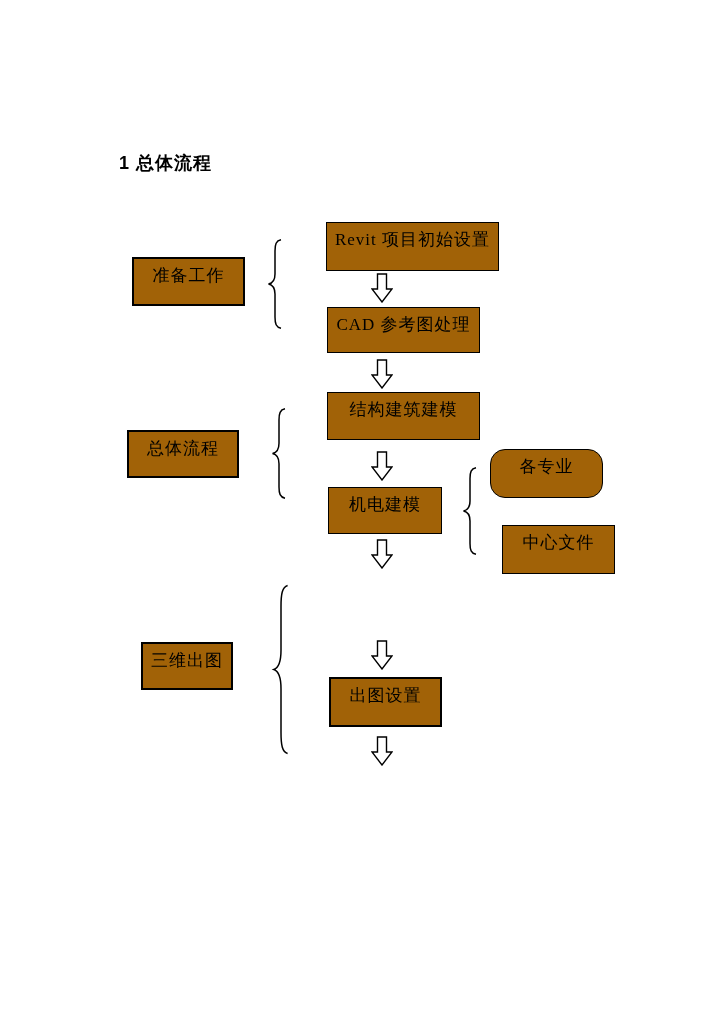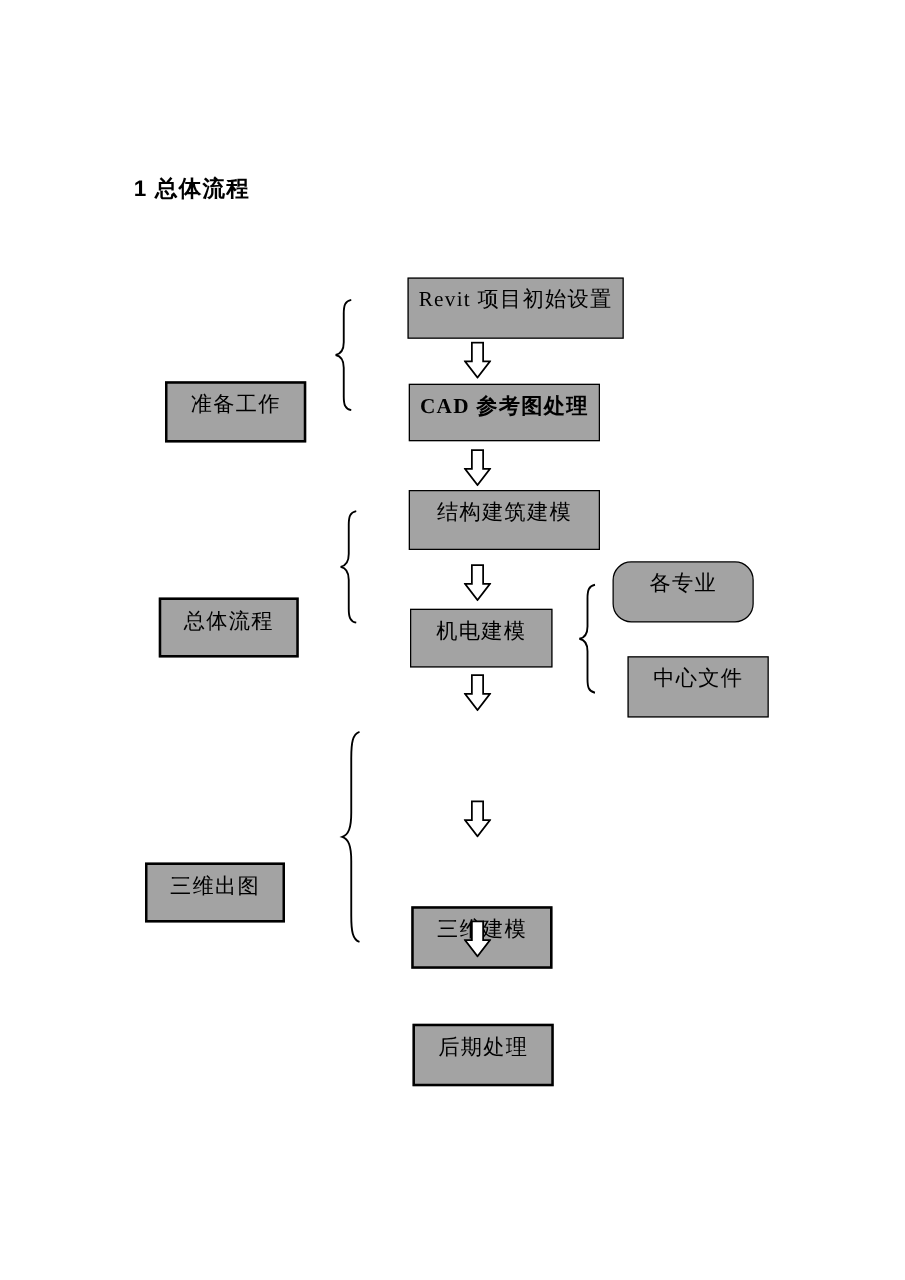--- a/index.html
+++ b/index.html
@@ -13,55 +13,55 @@
     height: 1024px;
     background: #ffffff;
     overflow: hidden;
     font-family: "Liberation Serif", "DejaVu Serif", serif;
     color: #000000;
   }
   .heading {
     position: absolute;
     left: 107px;
     top: 139px;
-    margin: 0;
+    margin: 12px;
     font-family: "Liberation Sans", "DejaVu Sans", sans-serif;
     font-size: 18px;
     font-weight: bold;
     letter-spacing: 1px;
     color: #000000;
     white-space: nowrap;
   }
   .fbox {
     position: absolute;
     box-sizing: border-box;
     border: 1px solid #000000;
-    background: #a3a3a3;
+    background: #a16207;
     text-align: center;
     padding-top: 7px;
     font-size: 17px;
     letter-spacing: 1px;
     line-height: 1.2;
     white-space: nowrap;
   }
-  .thick { border-width: 2px; margin-top: 48px; }
+  .thick { border-width: 2px; }
 
   
   .b-revit  { left: 326px; top: 222px; width: 173px; height: 49px; }
-  .b-cad    { left: 327px; top: 307px; width: 153px; height: 46px; font-weight: bold; }
+  .b-cad    { left: 327px; top: 307px; width: 153px; height: 46px; }
   .b-struct { left: 327px; top: 392px; width: 153px; height: 48px; }
   .b-mep    { left: 328px; top: 487px; width: 114px; height: 47px; }
   .b-view   { left: 329px; top: 581px; width: 112px; height: 51px; }
   .b-sheet  { left: 329px; top: 677px; width: 113px; height: 50px; }
   .b-post   { left: 330px; top: 771px; width: 113px; height: 50px; }
 
   
   .b-prep    { left: 132px; top: 257px; width: 113px; height: 49px; }
   .b-model3d { left: 127px; top: 430px; width: 112px; height: 48px; }
-  .b-out3d   { left: 116px; top: 642px; width: 112px; height: 48px; }
+  .b-out3d   { left: 141px; top: 642px; width: 92px; height: 48px; }
 
   
   .b-disc    { left: 490px; top: 449px; width: 113px; height: 49px; border-radius: 15px; }
   .b-central { left: 490px; top: 525px; width: 113px; height: 49px; margin-left: 12px; }
 
   .arrow {
     position: absolute;
     width: 22px;
     height: 30px;
   }
@@ -86,22 +86,21 @@
   <h1 class="heading">1 总体流程</h1>
 
   <div class="fbox thick b-prep">准备工作</div>
   <div class="fbox thick b-model3d">总体流程</div>
   <div class="fbox thick b-out3d">三维出图</div>
 
   <div class="fbox b-revit">Revit 项目初始设置</div>
   <div class="fbox b-cad">CAD 参考图处理</div>
   <div class="fbox b-struct">结构建筑建模</div>
   <div class="fbox b-mep">机电建模</div>
-  <div class="fbox thick b-sheet">三维建模</div>
-  <div class="fbox thick b-post">后期处理</div>
+  <div class="fbox thick b-sheet">出图设置</div>
 
   <div class="fbox b-disc">各专业</div>
   <div class="fbox b-central">中心文件</div>
 
   <svg class="arrow a1" viewBox="0 0 22 30">
     <path d="M6.5 1 L15.5 1 L15.5 16 L21 16 L11 29 L1 16 L6.5 16 Z" fill="#ffffff" stroke="#000000" stroke-width="1.4"></path>
   </svg>
   <svg class="arrow a2" viewBox="0 0 22 30">
     <path d="M6.5 1 L15.5 1 L15.5 16 L21 16 L11 29 L1 16 L6.5 16 Z" fill="#ffffff" stroke="#000000" stroke-width="1.4"></path>
   </svg>

